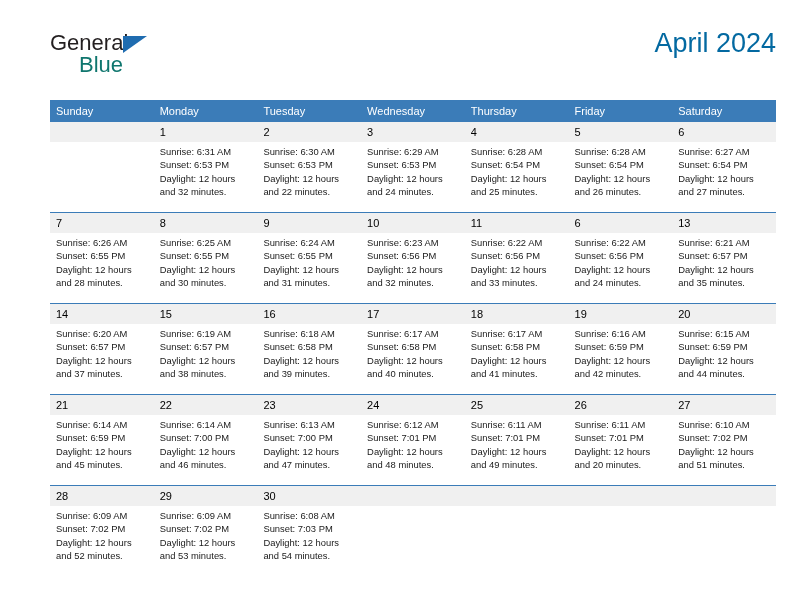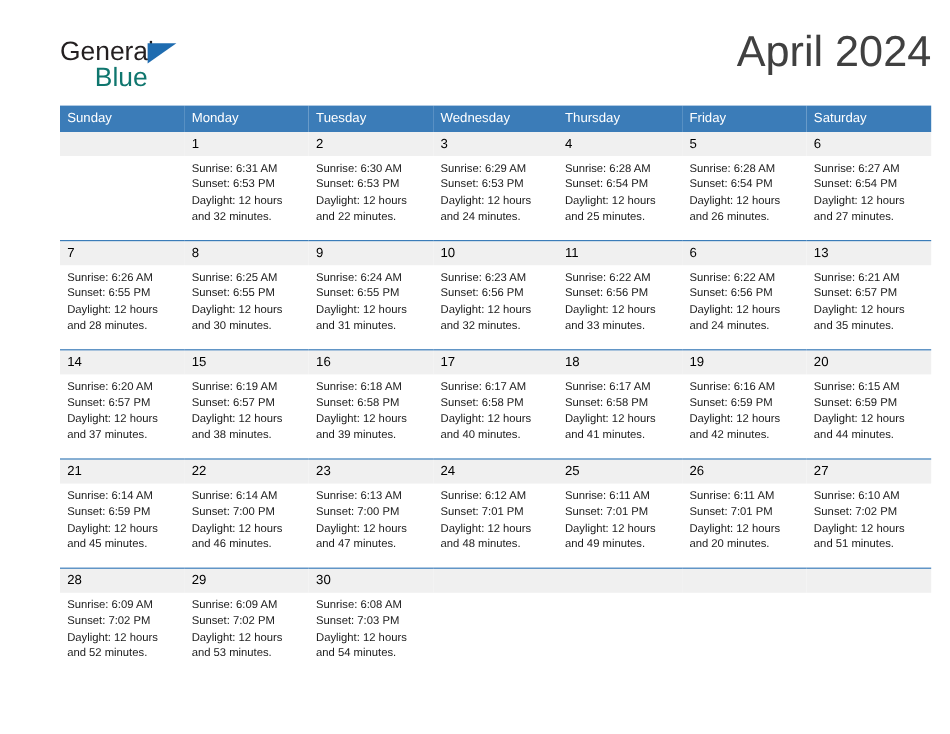--- a/index.html
+++ b/index.html
@@ -67,38 +67,38 @@
     line-height: 26px;
   }
 
   .title-block {
     position: absolute;
     right: 0;
     top: -4px;
     text-align: right;
   }
   .cal-title {
-    font-size: 36px;
-    color: #404040;
+    font-size: 27px;
+    color: #0369a1;
     line-height: 34px;
     white-space: nowrap;
   }
   .cal-subtitle {
     font-size: 14px;
     color: #000000;
     line-height: 22px;
     margin-top: 5px;
     white-space: nowrap;
   }
 
   
   .calendar {
     position: absolute;
     left: 33px;
-    top: 88px;
+    top: 100px;
     width: 726px;
     border-collapse: collapse;
     table-layout: fixed;
   }
   .calendar col { width: 103.71px; }
 
   thead th {
     background: #3b7cb8;
     color: #ffffff;
     font-size: 11px;

